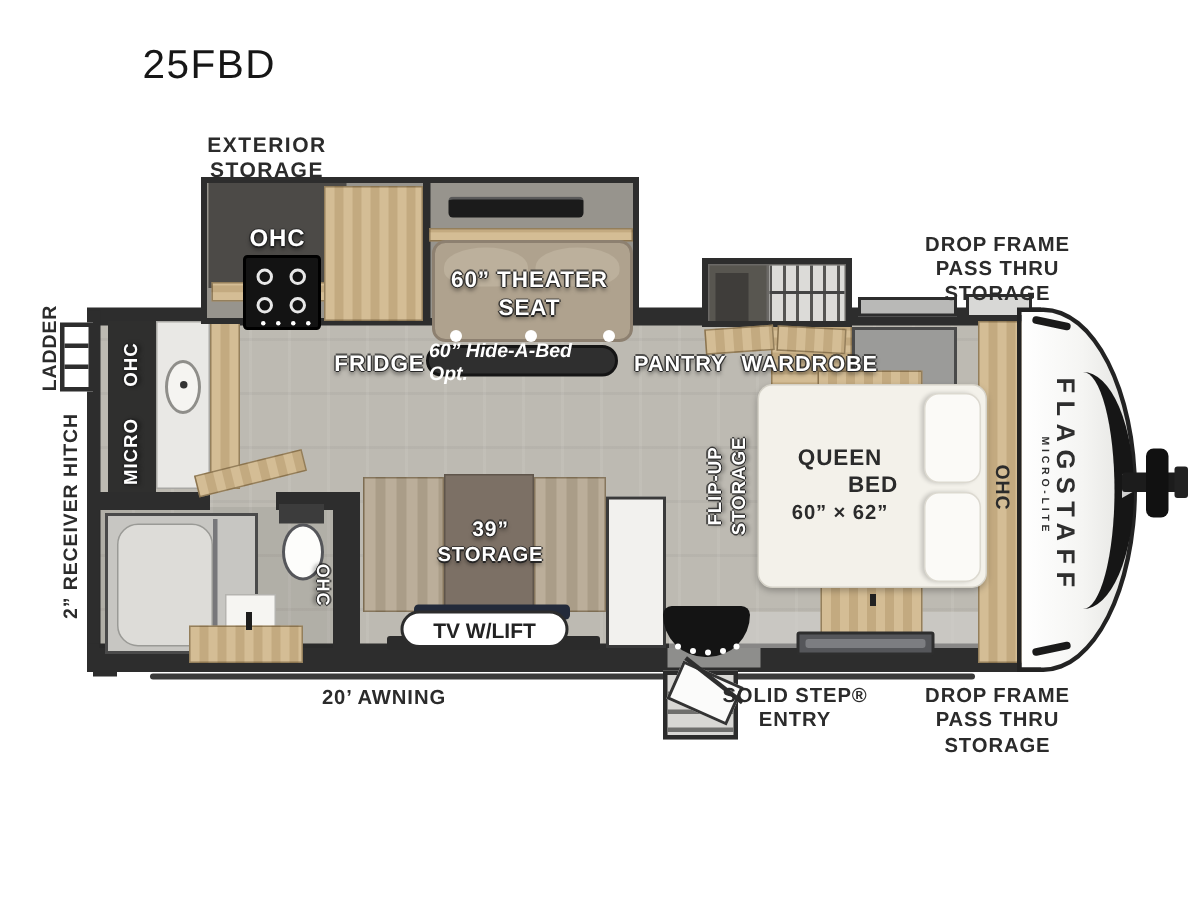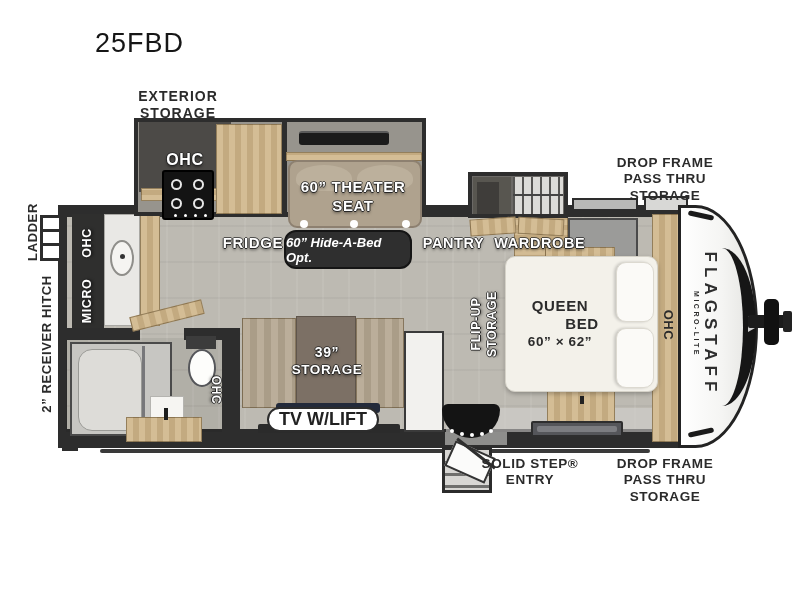--- a/index.html
+++ b/index.html
@@ -102,21 +102,21 @@
     <div class="dot" style="left:10px;top:58px;width:8px;height:8px;"></div>
     <div class="dot" style="left:60px;top:58px;width:8px;height:8px;"></div>
     <div class="dot" style="left:112px;top:58px;width:8px;height:8px;"></div>
   </div>
   <div class="abs lbl-light" style="left:292px;top:178px;width:122px;font-size:15px;z-index:7;">
     <span style="display:block;">60” THEATER</span>
     <span style="display:block;">SEAT</span>
   </div>
 
   <div class="abs lbl-light" style="left:213px;top:234px;width:80px;font-size:15px;z-index:7;">FRIDGE</div>
-  <div class="abs badge" style="left:284px;top:230px;width:128px;height:39px;font-size:13px;z-index:7;">
+  <div class="abs badge" style="left:284px;top:230px;width:128px;height:21px;font-size:13px;z-index:7;">
     <span>60” Hide-A-Bed Opt.</span>
   </div>
 
   <div class="abs" style="left:468px;top:172px;width:100px;height:46px;background:#6b6966;border:4px solid #2d2d2d;box-sizing:border-box;z-index:4;"></div>
   <div class="abs" style="left:473px;top:177px;width:38px;height:37px;background:#585650;z-index:4;">
     <div class="abs" style="left:4px;top:5px;width:22px;height:32px;background:#3f3d3a;"></div>
   </div>
   <div class="abs" style="left:513px;top:177px;width:50px;height:37px;background:#dcdbd8;background-image:repeating-linear-gradient(90deg,#555452 0 2px,transparent 2px 9px);z-index:4;">
     <div class="abs" style="left:0;top:17px;width:50px;height:2px;background:#444;"></div>
   </div>
@@ -162,21 +162,21 @@
   <div class="abs wood-h" style="left:242px;top:318px;width:54px;height:90px;background:repeating-linear-gradient(90deg,#bbae9a 0 7px,#aa9d88 7px 14px);z-index:2;"></div>
   <div class="abs" style="left:296px;top:316px;width:60px;height:94px;background:#7c7065;border:1px solid #5f554b;box-sizing:border-box;z-index:3;"></div>
   <div class="abs wood-h" style="left:356px;top:318px;width:48px;height:90px;background:repeating-linear-gradient(90deg,#bbae9a 0 7px,#aa9d88 7px 14px);z-index:2;"></div>
   <div class="abs lbl-light" style="left:277px;top:344px;width:100px;z-index:6;">
     <span style="display:block;font-size:14px;">39”</span>
     <span style="display:block;font-size:13.5px;">STORAGE</span>
   </div>
   <div class="abs" style="left:404px;top:331px;width:40px;height:101px;background:#f2f1ee;border:2px solid #3a3a3a;box-sizing:border-box;z-index:3;"></div>
   <div class="abs" style="left:276px;top:403px;width:104px;height:10px;background:#232a3a;border-radius:3px;z-index:5;"></div>
   <div class="abs" style="left:258px;top:424px;width:142px;height:9px;background:#2b2b2b;border-radius:2px;z-index:4;"></div>
-  <div class="abs pill" style="left:267px;top:407px;width:112px;height:25px;font-size:18px;z-index:6;">
+  <div class="abs pill" style="left:267px;top:407px;width:112px;height:25px;font-size:14px;z-index:6;">
     <span>TV W/LIFT</span>
   </div>
 
   <div class="abs" style="left:442px;top:404px;width:58px;height:34px;background:#141414;border-radius:6px 6px 50% 50%/6px 6px 85% 85%;z-index:5;">
     <div class="dot" style="left:8px;top:25px;width:4px;height:4px;"></div>
     <div class="dot" style="left:18px;top:28px;width:4px;height:4px;"></div>
     <div class="dot" style="left:28px;top:29px;width:4px;height:4px;"></div>
     <div class="dot" style="left:38px;top:28px;width:4px;height:4px;"></div>
     <div class="dot" style="left:47px;top:25px;width:4px;height:4px;"></div>
   </div>
@@ -215,20 +215,21 @@
   </div>
   <div class="abs lbl-dark" style="left:600px;top:456px;width:130px;font-size:13.5px;z-index:8;">
     <span style="display:block;">DROP FRAME</span>
     <span style="display:block;">PASS THRU</span>
     <span style="display:block;">STORAGE</span>
   </div>
   <div class="abs lbl-dark" style="left:475px;top:456px;width:110px;font-size:13.5px;z-index:8;">
     <span style="display:block;">SOLID STEP®</span>
     <span style="display:block;">ENTRY</span>
   </div>
+  <div class="abs lbl-dark" style="left:196px;top:457px;width:120px;font-size:13.5px;z-index:8;">20’ AWNING</div>
   <div class="pin" style="left:33px;top:232px;z-index:8;">
     <span class="rt lbl-dark" style="font-size:13px;">LADDER</span>
   </div>
   <div class="pin" style="left:47px;top:344px;z-index:8;">
     <span class="rt lbl-dark" style="font-size:13px;">2” RECEIVER HITCH</span>
   </div>
 
 </div>
 
 </body></html>

